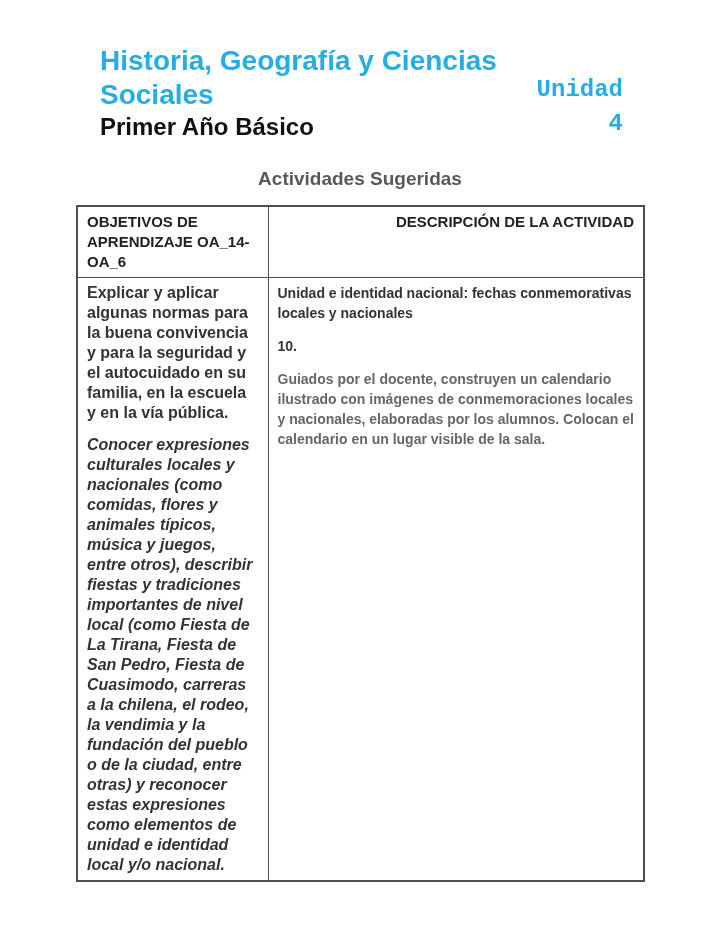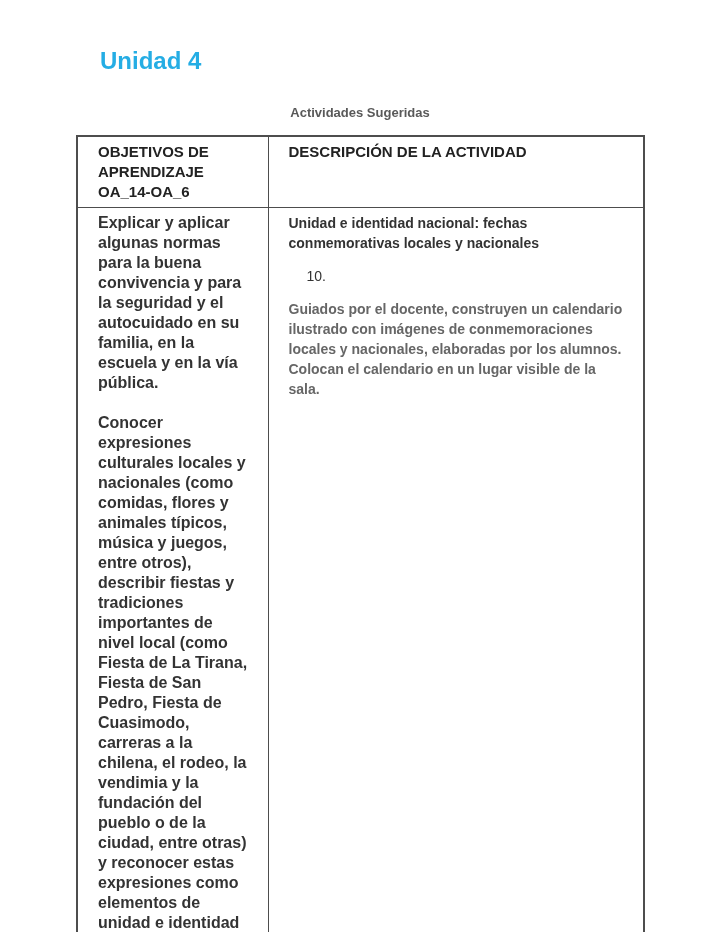--- a/index.html
+++ b/index.html
@@ -28,91 +28,94 @@
     font-size:28px;font-weight:bold;line-height:34px;
     max-width:450px;
   }
   .header-left .grade{
     color:#111111;
     font-size:24px;font-weight:bold;line-height:29px;
   }
   .header-right{text-align:right;}
   .header-right .unit{
     color:var(--accent);
-    font-size:24px;font-weight:bold;line-height:34px;
+    font-size:24px;font-weight:bold;line-height:34px;font-family:Liberation Mono, monospace;
   }
   .header-right .oa{
     color:var(--accent);
     font-size:24px;font-weight:bold;line-height:29px;
   }
 
   
   .section-title{
     text-align:center;
     color:var(--title-gray);
-    font-size:13px;font-weight:bold;
+    font-size:19px;font-weight:bold;
     margin-top:27px;
   }
 
   
   table.activities{
     border-collapse:collapse;
     margin:15px 0 0 76px;
     width:567px;
     table-layout:fixed;
   }
   table.activities col.c1{width:191px;}
   table.activities col.c2{width:376px;}
   table.activities th,
   table.activities td{
     border:1px solid var(--border);
     vertical-align:top;
-    padding:5px 20px;
+    padding:5px 9px;
   }
   table.activities{border:2px solid var(--border);}
   th.th-left{
     text-align:left;
     font-size:15px;font-weight:bold;color:#222222;
     line-height:20px;
     height:69px;
   }
   th.th-right{
-    text-align:left;
+    text-align:right;
     font-size:15px;font-weight:bold;color:#222222;
     line-height:20px;
   }
   td.td-left{
     height:563px;
     font-size:16px;font-weight:bold;color:var(--text-dark);
     line-height:20px;
   }
-  td.td-left p + p{margin-top:20px;}
+  td.td-left p + p{margin-top:12px;font-style:italic;}
   td.td-right{
     font-size:14px;line-height:20px;
   }
   .activity-heading{
     font-weight:bold;color:var(--text-dark);
   }
   .activity-number{
-    font-weight:normal;color:var(--text-dark);
+    font-weight:bold;color:var(--text-dark);
     margin-top:13px;
-    margin-left:18px;
   }
   .activity-description{
     color:var(--text-gray);
     margin-top:13px;
     font-weight:bold;
   }
 </style>
 </head>
 <body>
 
 <div class="page">
 
   <header class="doc-header">
+    <div class="header-left">
+      <h1 class="subject-title">Historia, Geografía y Ciencias Sociales</h1>
+      <div class="grade">Primer Año Básico</div>
+    </div>
     <div class="header-right">
       <div class="unit">Unidad 4</div>
     </div>
   </header>
 
   <h2 class="section-title">Actividades Sugeridas</h2>
 
   <table class="activities">
     <colgroup>
         <col class="c1">

